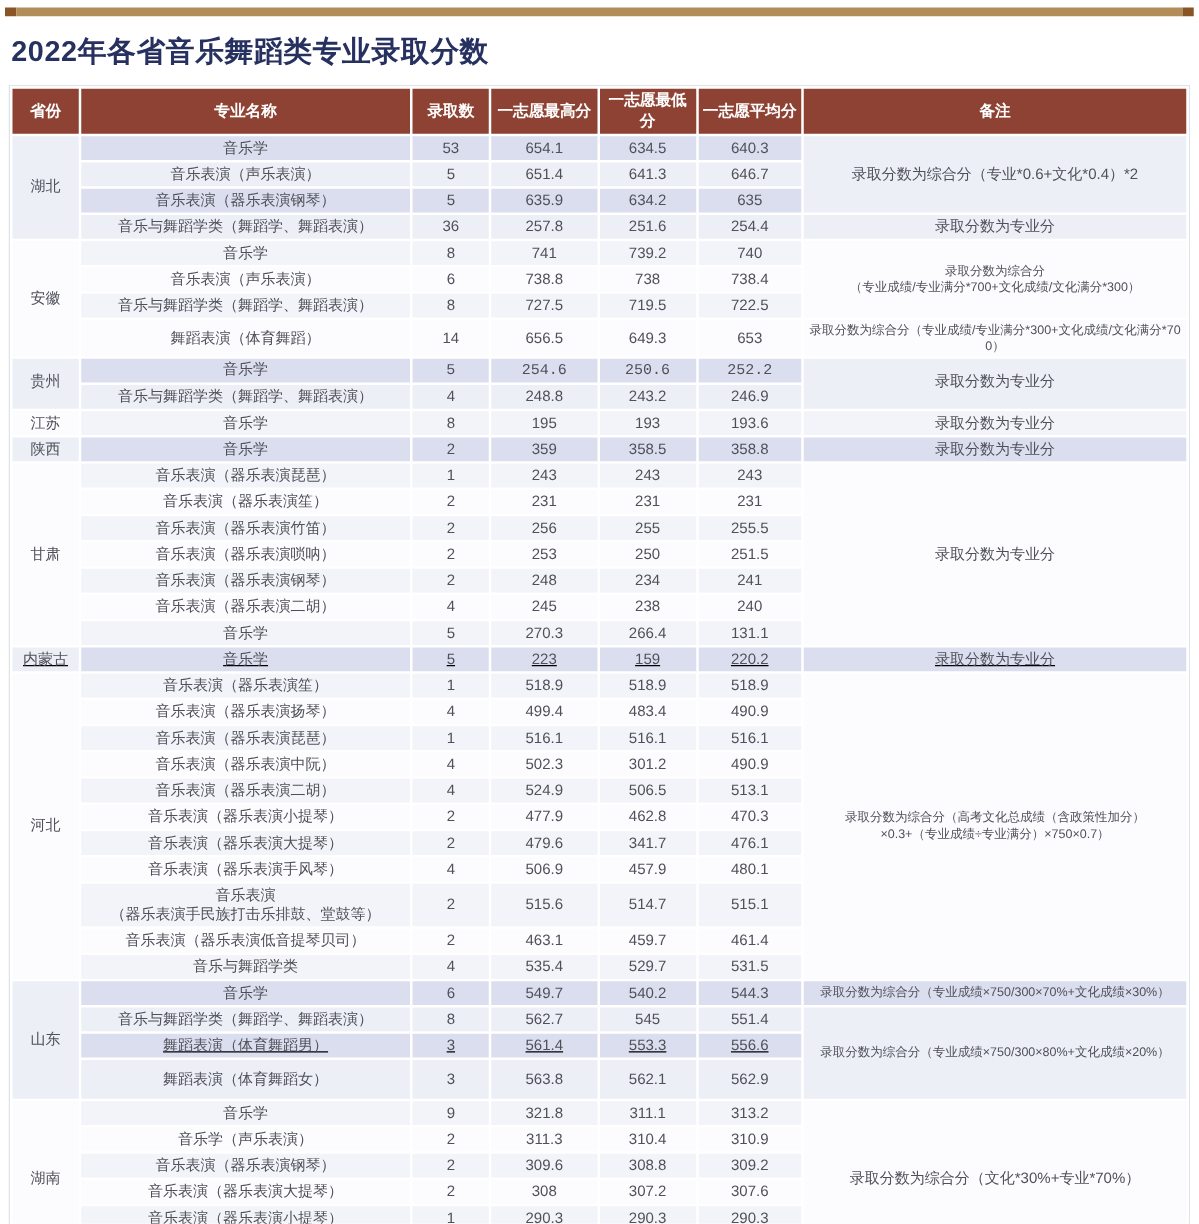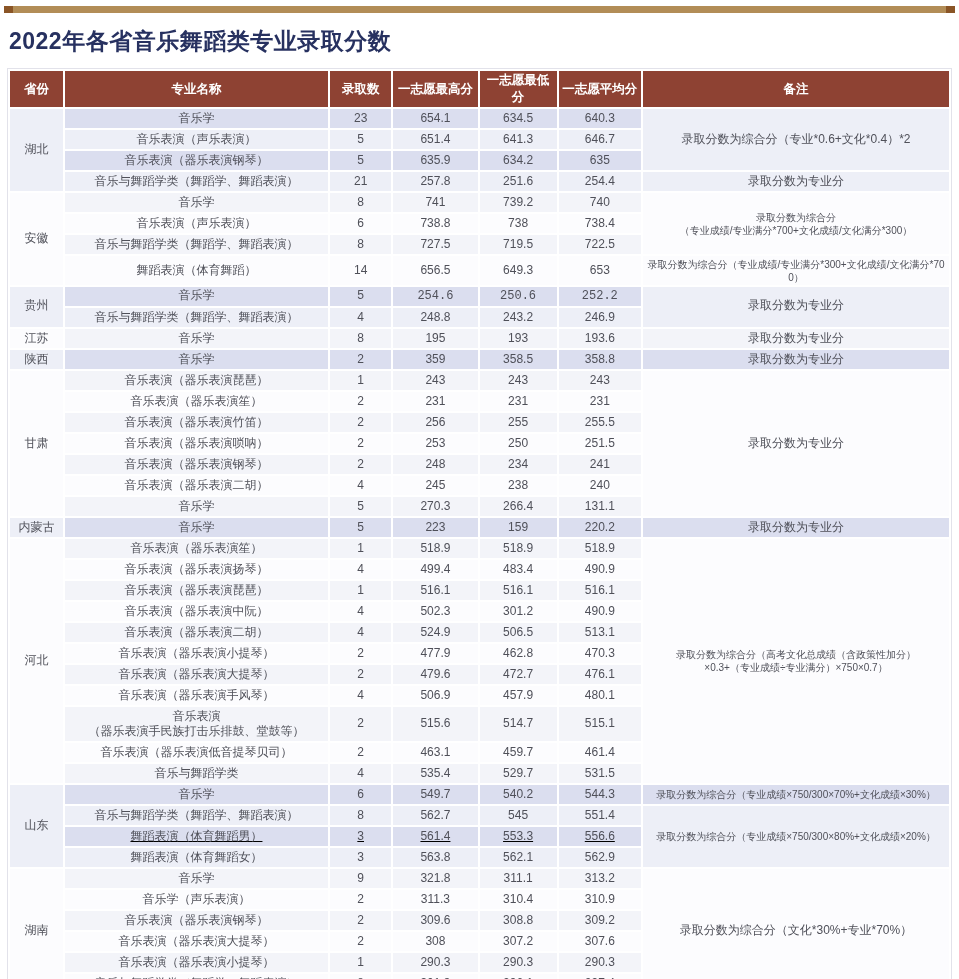--- a/index.html
+++ b/index.html
@@ -65,21 +65,21 @@
           <th>一志愿最高分</th>
           <th>一志愿最低分</th>
           <th>一志愿平均分</th>
           <th>备注</th>
         </tr>
     </thead>
     <tbody>
         <tr style="height: 19px;">
           <td class="lav-b" rowspan="4">湖北</td>
           <td class="lav-a">音乐学</td>
-          <td class="lav-a">23</td>
+          <td class="lav-a">53</td>
           <td class="lav-a">654.1</td>
           <td class="lav-a">634.5</td>
           <td class="lav-a">640.3</td>
           <td class="lav-b" rowspan="3">录取分数为综合分（专业*0.6+文化*0.4）*2</td>
         </tr>
         <tr style="height: 19px;">
           <td class="lav-b">音乐表演（声乐表演）</td>
           <td class="lav-b">5</td>
           <td class="lav-b">651.4</td>
           <td class="lav-b">641.3</td>
@@ -87,21 +87,21 @@
         </tr>
         <tr style="height: 19px;">
           <td class="lav-a">音乐表演（器乐表演钢琴）</td>
           <td class="lav-a">5</td>
           <td class="lav-a">635.9</td>
           <td class="lav-a">634.2</td>
           <td class="lav-a">635</td>
         </tr>
         <tr style="height: 19px;">
           <td class="lav-b">音乐与舞蹈学类（舞蹈学、舞蹈表演）</td>
-          <td class="lav-b">21</td>
+          <td class="lav-b">36</td>
           <td class="lav-b">257.8</td>
           <td class="lav-b">251.6</td>
           <td class="lav-b">254.4</td>
           <td class="lav-b">录取分数为专业分</td>
         </tr>
         <tr style="height: 19px;">
           <td class="wht-b" rowspan="4">安徽</td>
           <td class="wht-a">音乐学</td>
           <td class="wht-a">8</td>
           <td class="wht-a">741</td>
@@ -210,21 +210,21 @@
           <td class="wht-b">238</td>
           <td class="wht-b">240</td>
         </tr>
         <tr style="height: 19px;">
           <td class="wht-a">音乐学</td>
           <td class="wht-a">5</td>
           <td class="wht-a">270.3</td>
           <td class="wht-a">266.4</td>
           <td class="wht-a">131.1</td>
         </tr>
-        <tr style="height: 19px;">
+        <tr style="height: 19px; text-decoration: underline;">
           <td class="lav-b">内蒙古</td>
           <td class="lav-a">音乐学</td>
           <td class="lav-a">5</td>
           <td class="lav-a">223</td>
           <td class="lav-a">159</td>
           <td class="lav-a">220.2</td>
           <td class="lav-a">录取分数为专业分</td>
         </tr>
         <tr style="height: 19px;">
           <td class="wht-b" rowspan="11">河北</td>
@@ -268,21 +268,21 @@
           <td class="wht-b">音乐表演（器乐表演小提琴）</td>
           <td class="wht-b">2</td>
           <td class="wht-b">477.9</td>
           <td class="wht-b">462.8</td>
           <td class="wht-b">470.3</td>
         </tr>
         <tr style="height: 19px;">
           <td class="wht-a">音乐表演（器乐表演大提琴）</td>
           <td class="wht-a">2</td>
           <td class="wht-a">479.6</td>
-          <td class="wht-a">472.7</td>
+          <td class="wht-a">341.7</td>
           <td class="wht-a">476.1</td>
         </tr>
         <tr style="height: 19px;">
           <td class="wht-b">音乐表演（器乐表演手风琴）</td>
           <td class="wht-b">4</td>
           <td class="wht-b">506.9</td>
           <td class="wht-b">457.9</td>
           <td class="wht-b">480.1</td>
         </tr>
         <tr style="height: 19px;">
@@ -324,21 +324,21 @@
           <td class="lav-b">551.4</td>
           <td class="lav-b sm" rowspan="3">录取分数为综合分（专业成绩×750/300×80%+文化成绩×20%）</td>
         </tr>
         <tr style="height: 19px; text-decoration: underline;">
           <td class="lav-a">舞蹈表演（体育舞蹈男）</td>
           <td class="lav-a">3</td>
           <td class="lav-a">561.4</td>
           <td class="lav-a">553.3</td>
           <td class="lav-a">556.6</td>
         </tr>
-        <tr style="height: 19px;">
+        <tr style="height: 31px;">
           <td class="lav-b">舞蹈表演（体育舞蹈女）</td>
           <td class="lav-b">3</td>
           <td class="lav-b">563.8</td>
           <td class="lav-b">562.1</td>
           <td class="lav-b">562.9</td>
         </tr>
         <tr style="height: 19px;">
           <td class="wht-b" rowspan="6">湖南</td>
           <td class="wht-a">音乐学</td>
           <td class="wht-a">9</td>

